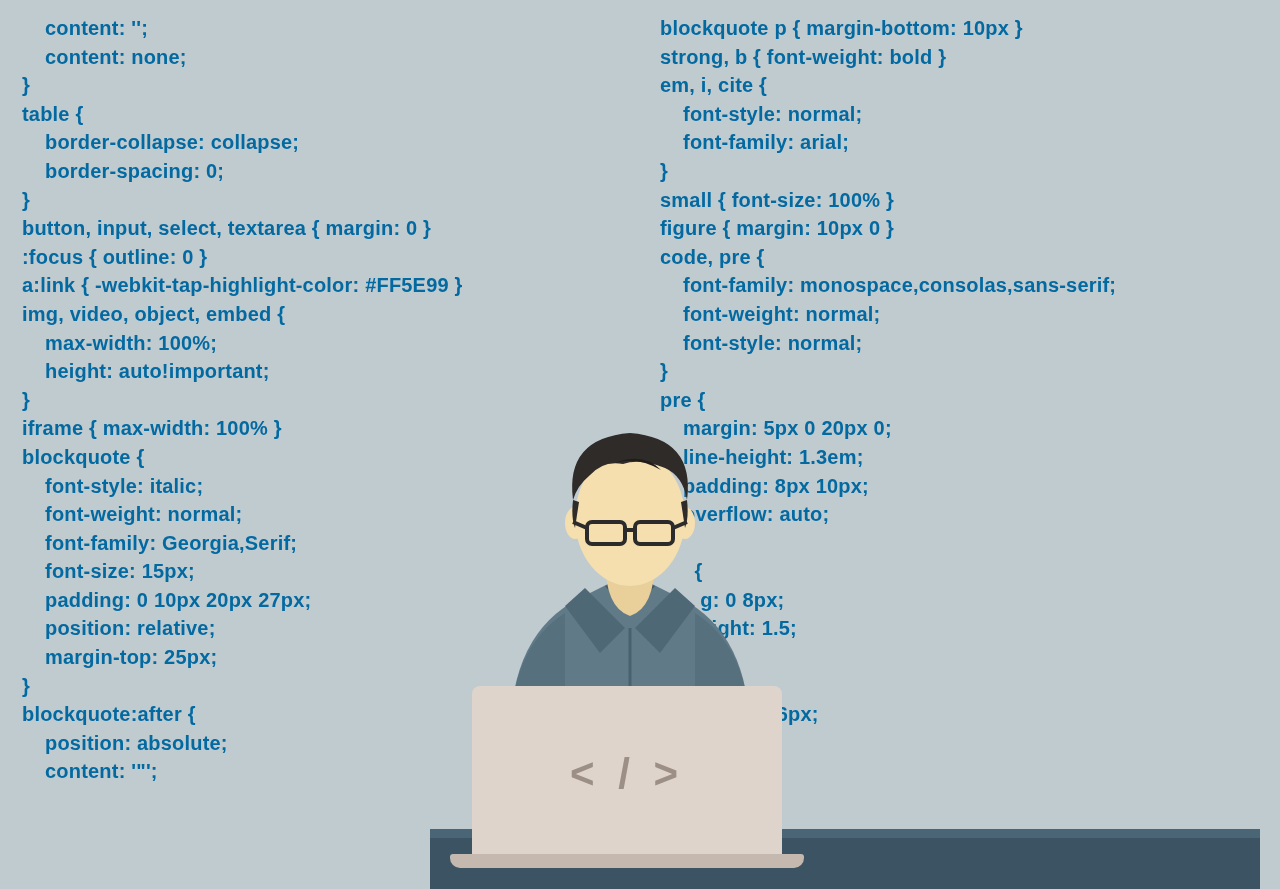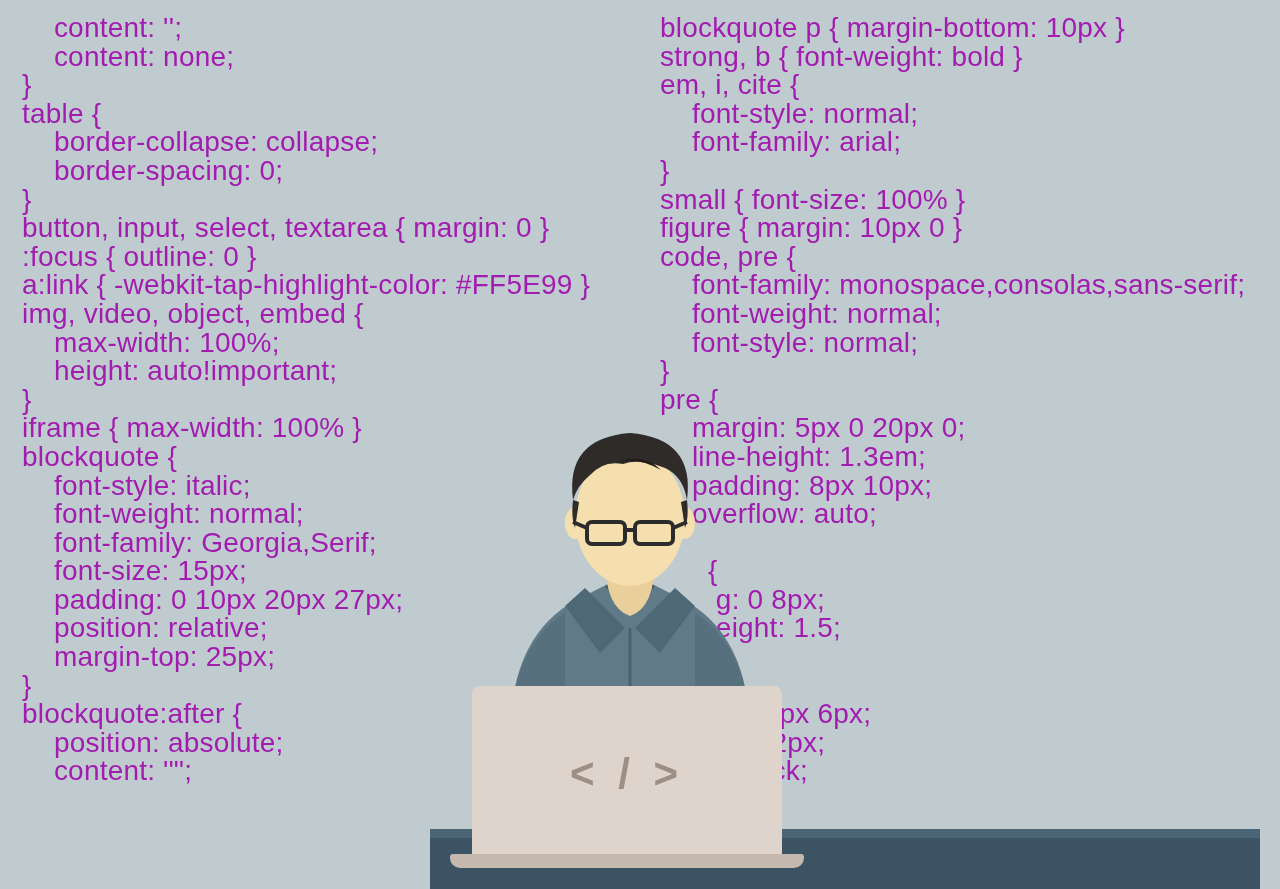--- a/index.html
+++ b/index.html
@@ -12,25 +12,25 @@
     font-family: Arial, Helvetica, sans-serif;
   }
   .canvas {
     position: relative;
     width: 1280px;
     height: 889px;
   }
   .code-col {
     position: absolute;
     top: 14px;
-    font-size: 28px;
+    font-size: 20px;
     line-height: 28.6px;
-    color: #a21caf;
+    color: #0369a1;
     white-space: pre;
-    font-weight: 400;
+    font-weight: 700;
     letter-spacing: 0.2px;
   }
   .col-left {
     left: 22px;
     width: 610px;
   }
   .col-right {
     left: 660px;
     width: 610px;
   }

